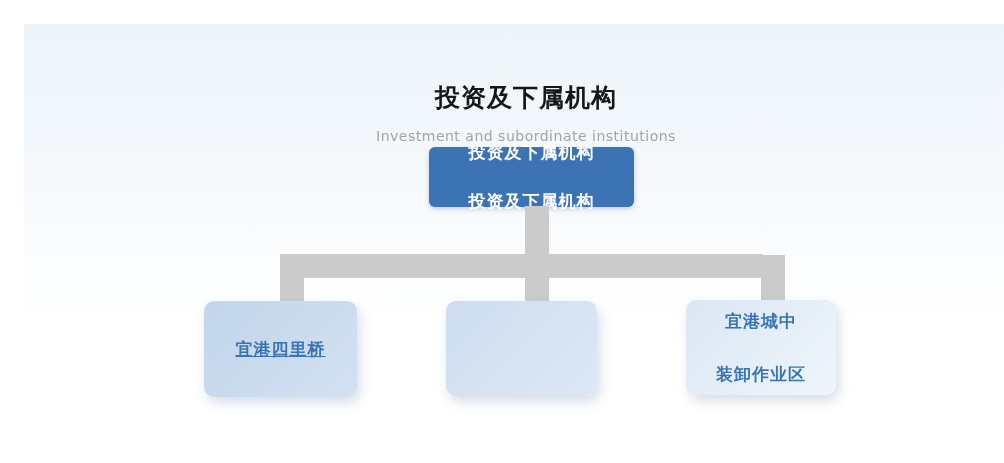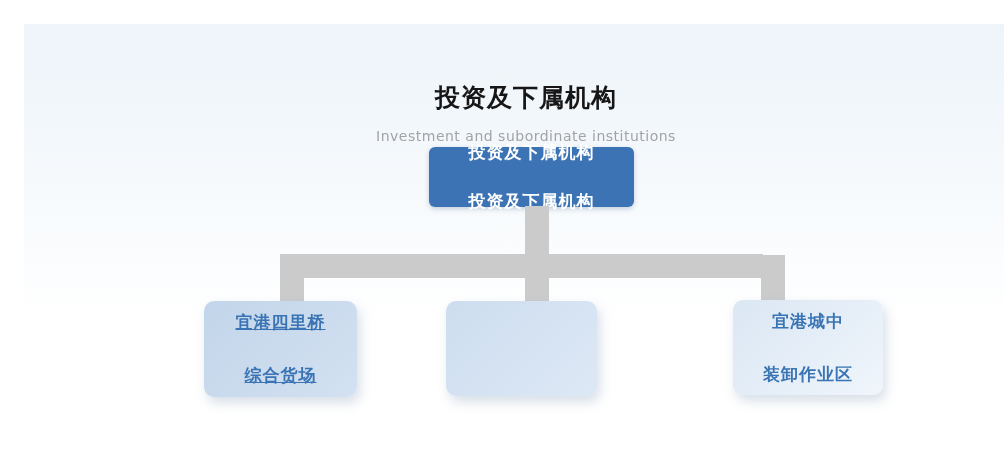--- a/index.html
+++ b/index.html
@@ -77,21 +77,20 @@
   .child-node-2 {
     left: 422px; top: 277px;
     width: 151px; height: 95px;
     background: linear-gradient(135deg, #cdddef 0%, #dde8f5 100%);
   }
 
   .child-node-3 {
     left: 662px; top: 276px;
     width: 150px; height: 95px;
     background: linear-gradient(135deg, #dbe7f4 0%, #eff5fb 100%);
-    margin-left: 47px;
   }
 
   .line { position: absolute; background: #cbcbcb; }
   .line-v { width: 2px; }
   .line-h { height: 2px; }
 
   .connector-stem   { left: 501px; top: 182px; height: 50px; }
   .connector-hbar   { left: 256px; top: 230px; width: 483px; }
   .connector-drop-1 { left: 256px; top: 231px; height: 46px; }
   .connector-drop-2 { left: 501px; top: 231px; height: 46px; }
@@ -111,21 +110,20 @@
   </div>
 
   <div class="line line-v connector-stem"></div>
   <div class="line line-h connector-hbar"></div>
   <div class="line line-v connector-drop-1"></div>
   <div class="line line-v connector-drop-2"></div>
   <div class="line line-v connector-drop-3"></div>
 
   <div class="node child-node child-node-1">
     <span>宜港四里桥</span>
-    <span>综合货场</span>
   </div>
 
   <div class="node child-node child-node-2">
   </div>
 
   <div class="node child-node child-node-3">
     <span>宜港城中</span>
     <span>装卸作业区</span>
   </div>
 

